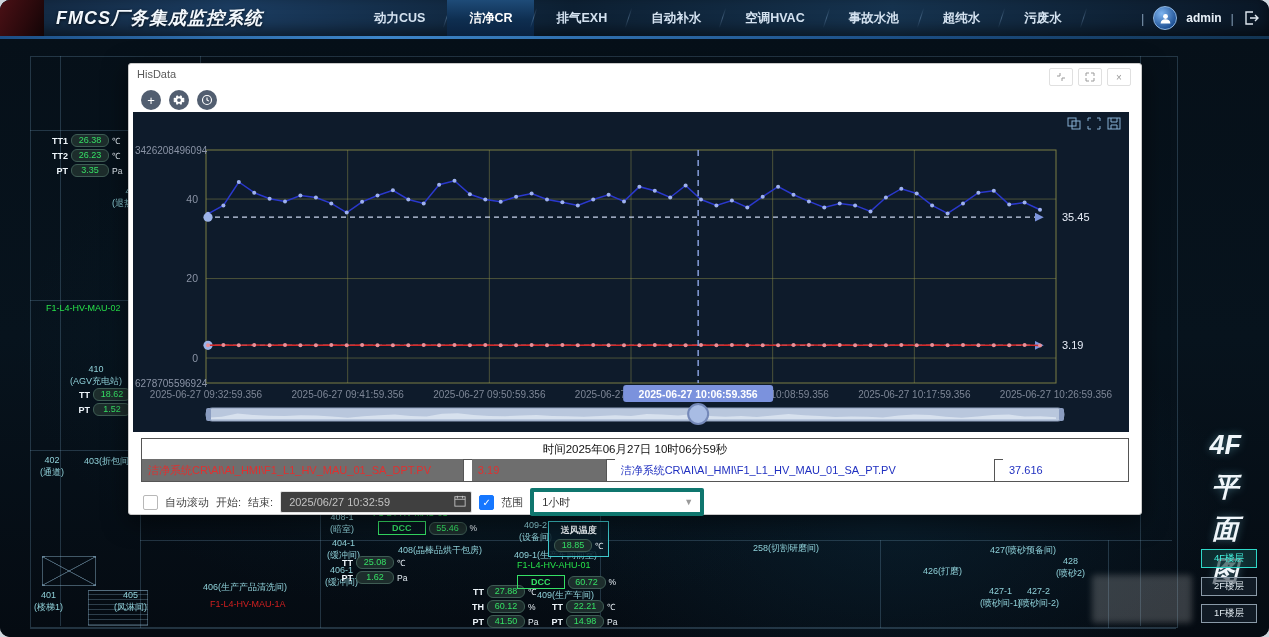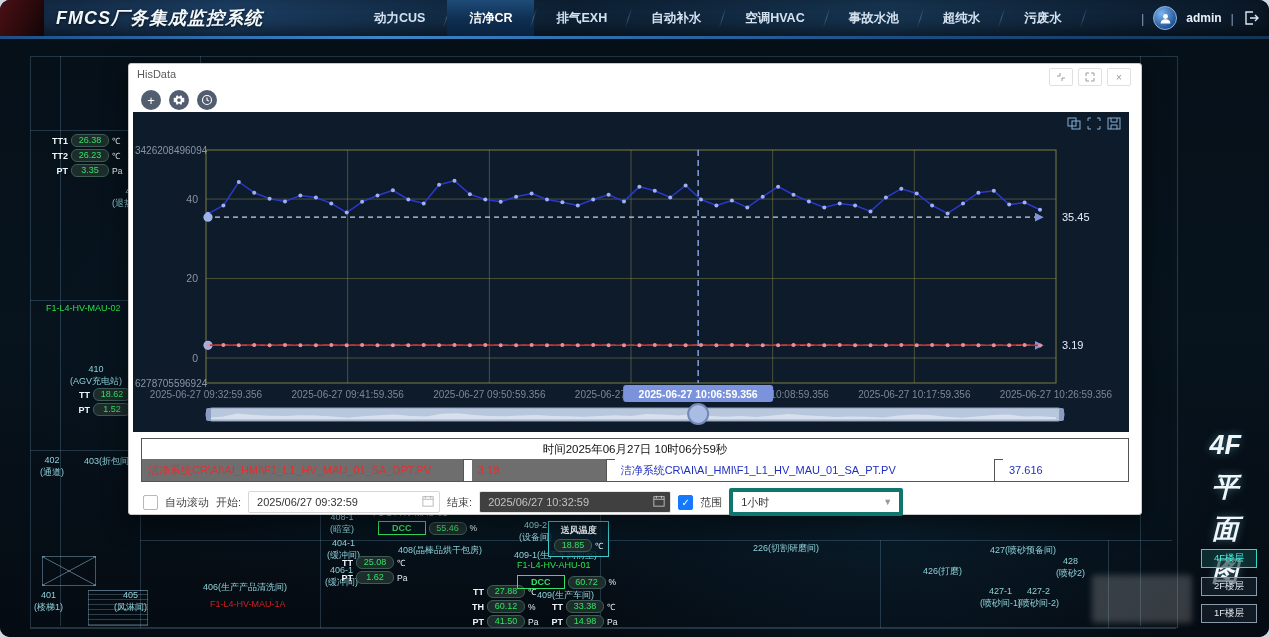--- a/index.html
+++ b/index.html
@@ -132,21 +132,21 @@
 (暗室)</div>
         <div class="fp-label fp-teal" style="left: 327px; top: 502px;">404-1
 (缓冲间)</div>
         <div class="fp-label fp-teal" style="left: 325px; top: 529px;">406-1
 (缓冲间)</div>
         <div class="fp-label fp-teal" style="left: 398px; top: 509px;">408(晶棒品烘干包房)</div>
         <div class="fp-label fp-teal" style="left: 519px; top: 484px;">409-2
 (设备间)</div>
         <div class="fp-label fp-teal" style="left: 514px; top: 514px;">409-1(生产车间前室)</div>
         <div class="fp-label fp-teal" style="left: 537px; top: 554px;">409(生产车间)</div>
-        <div class="fp-label fp-teal" style="left: 753px; top: 507px;">226(切割研磨间)</div>
+        <div class="fp-label fp-teal" style="left: 753px; top: 507px;">258(切割研磨间)</div>
         <div class="fp-label fp-teal" style="left: 923px; top: 530px;">426(打磨)</div>
         <div class="fp-label fp-teal" style="left: 990px; top: 509px;">427(喷砂预备间)</div>
         <div class="fp-label fp-teal" style="left: 1056px; top: 520px;">428
 (喷砂2)</div>
         <div class="fp-label fp-teal" style="left: 980px; top: 550px;">427-1
 (喷砂间-1)</div>
         <div class="fp-label fp-teal" style="left: 1018px; top: 550px;">427-2
 (喷砂间-2)</div>
         <div class="fp-label fp-green" style="left: 46px; top: 267px;">F1-L4-HV-MAU-02</div>
         <div class="fp-label fp-green" style="left: 373px; top: 472px;">F1-L4-HV-MAU-01</div>
@@ -206,21 +206,21 @@
           </div>
           <div class="srow">
             <span class="slabel">PT</span>
             <span class="schip">41.50</span>
             <span class="sunit">Pa</span>
           </div>
         </div>
         <div class="sensor" style="left: 545px; top: 564px;">
           <div class="srow">
             <span class="slabel">TT</span>
-            <span class="schip">33.38</span>
+            <span class="schip">22.21</span>
             <span class="sunit">℃</span>
           </div>
           <div class="srow">
             <span class="slabel">PT</span>
             <span class="schip">14.98</span>
             <span class="sunit">Pa</span>
           </div>
         </div>
         <div class="dcc" style="left: 378px; top: 485px;">
           <span class="dccbox">DCC</span>
@@ -487,28 +487,20 @@
       <div class="t-cell cell-gray" style="width:330px;">洁净系统CR\AI\AI_HMI\F1_L1_HV_MAU_01_SA_DPT.PV</div>
       <div class="t-cell cell-gray" style="width:138px;">3.19</div>
       <div class="t-cell cell-white" style="width:390px;">洁净系统CR\AI\AI_HMI\F1_L1_HV_MAU_01_SA_PT.PV</div>
       <div class="t-cell cell-white" style="width:128px;border-right:none;">37.616</div>
     </div>
 
     <div class="controls">
       <span class="chk" id="chk-auto"></span>
       <span>自动滚动</span>
       <span>开始:</span>
-      <span class="inpwrap">
-        <input class="inp" value="2025/06/27 09:32:59" style="">
-        <span class="calico">
-          <svg width="12" height="12" viewBox="0 0 14 14" fill="none" stroke="#b0b0b0">
-              <rect x="1" y="2" width="12" height="11"></rect>
-              <path d="M1 5h12M4 1v3M10 1v3"></path>
-            </svg></span>
-      </span>
       <span>结束:</span>
       <span class="inpwrap">
         <input class="inp" disabled="" value="2025/06/27 10:32:59" style="">
         <span class="calico">
           <svg width="12" height="12" viewBox="0 0 14 14" fill="none" stroke="#c8c8c8">
               <rect x="1" y="2" width="12" height="11"></rect>
               <path d="M1 5h12M4 1v3M10 1v3"></path>
             </svg></span>
       </span>
       <span class="chk on" id="chk-range">✓</span>

